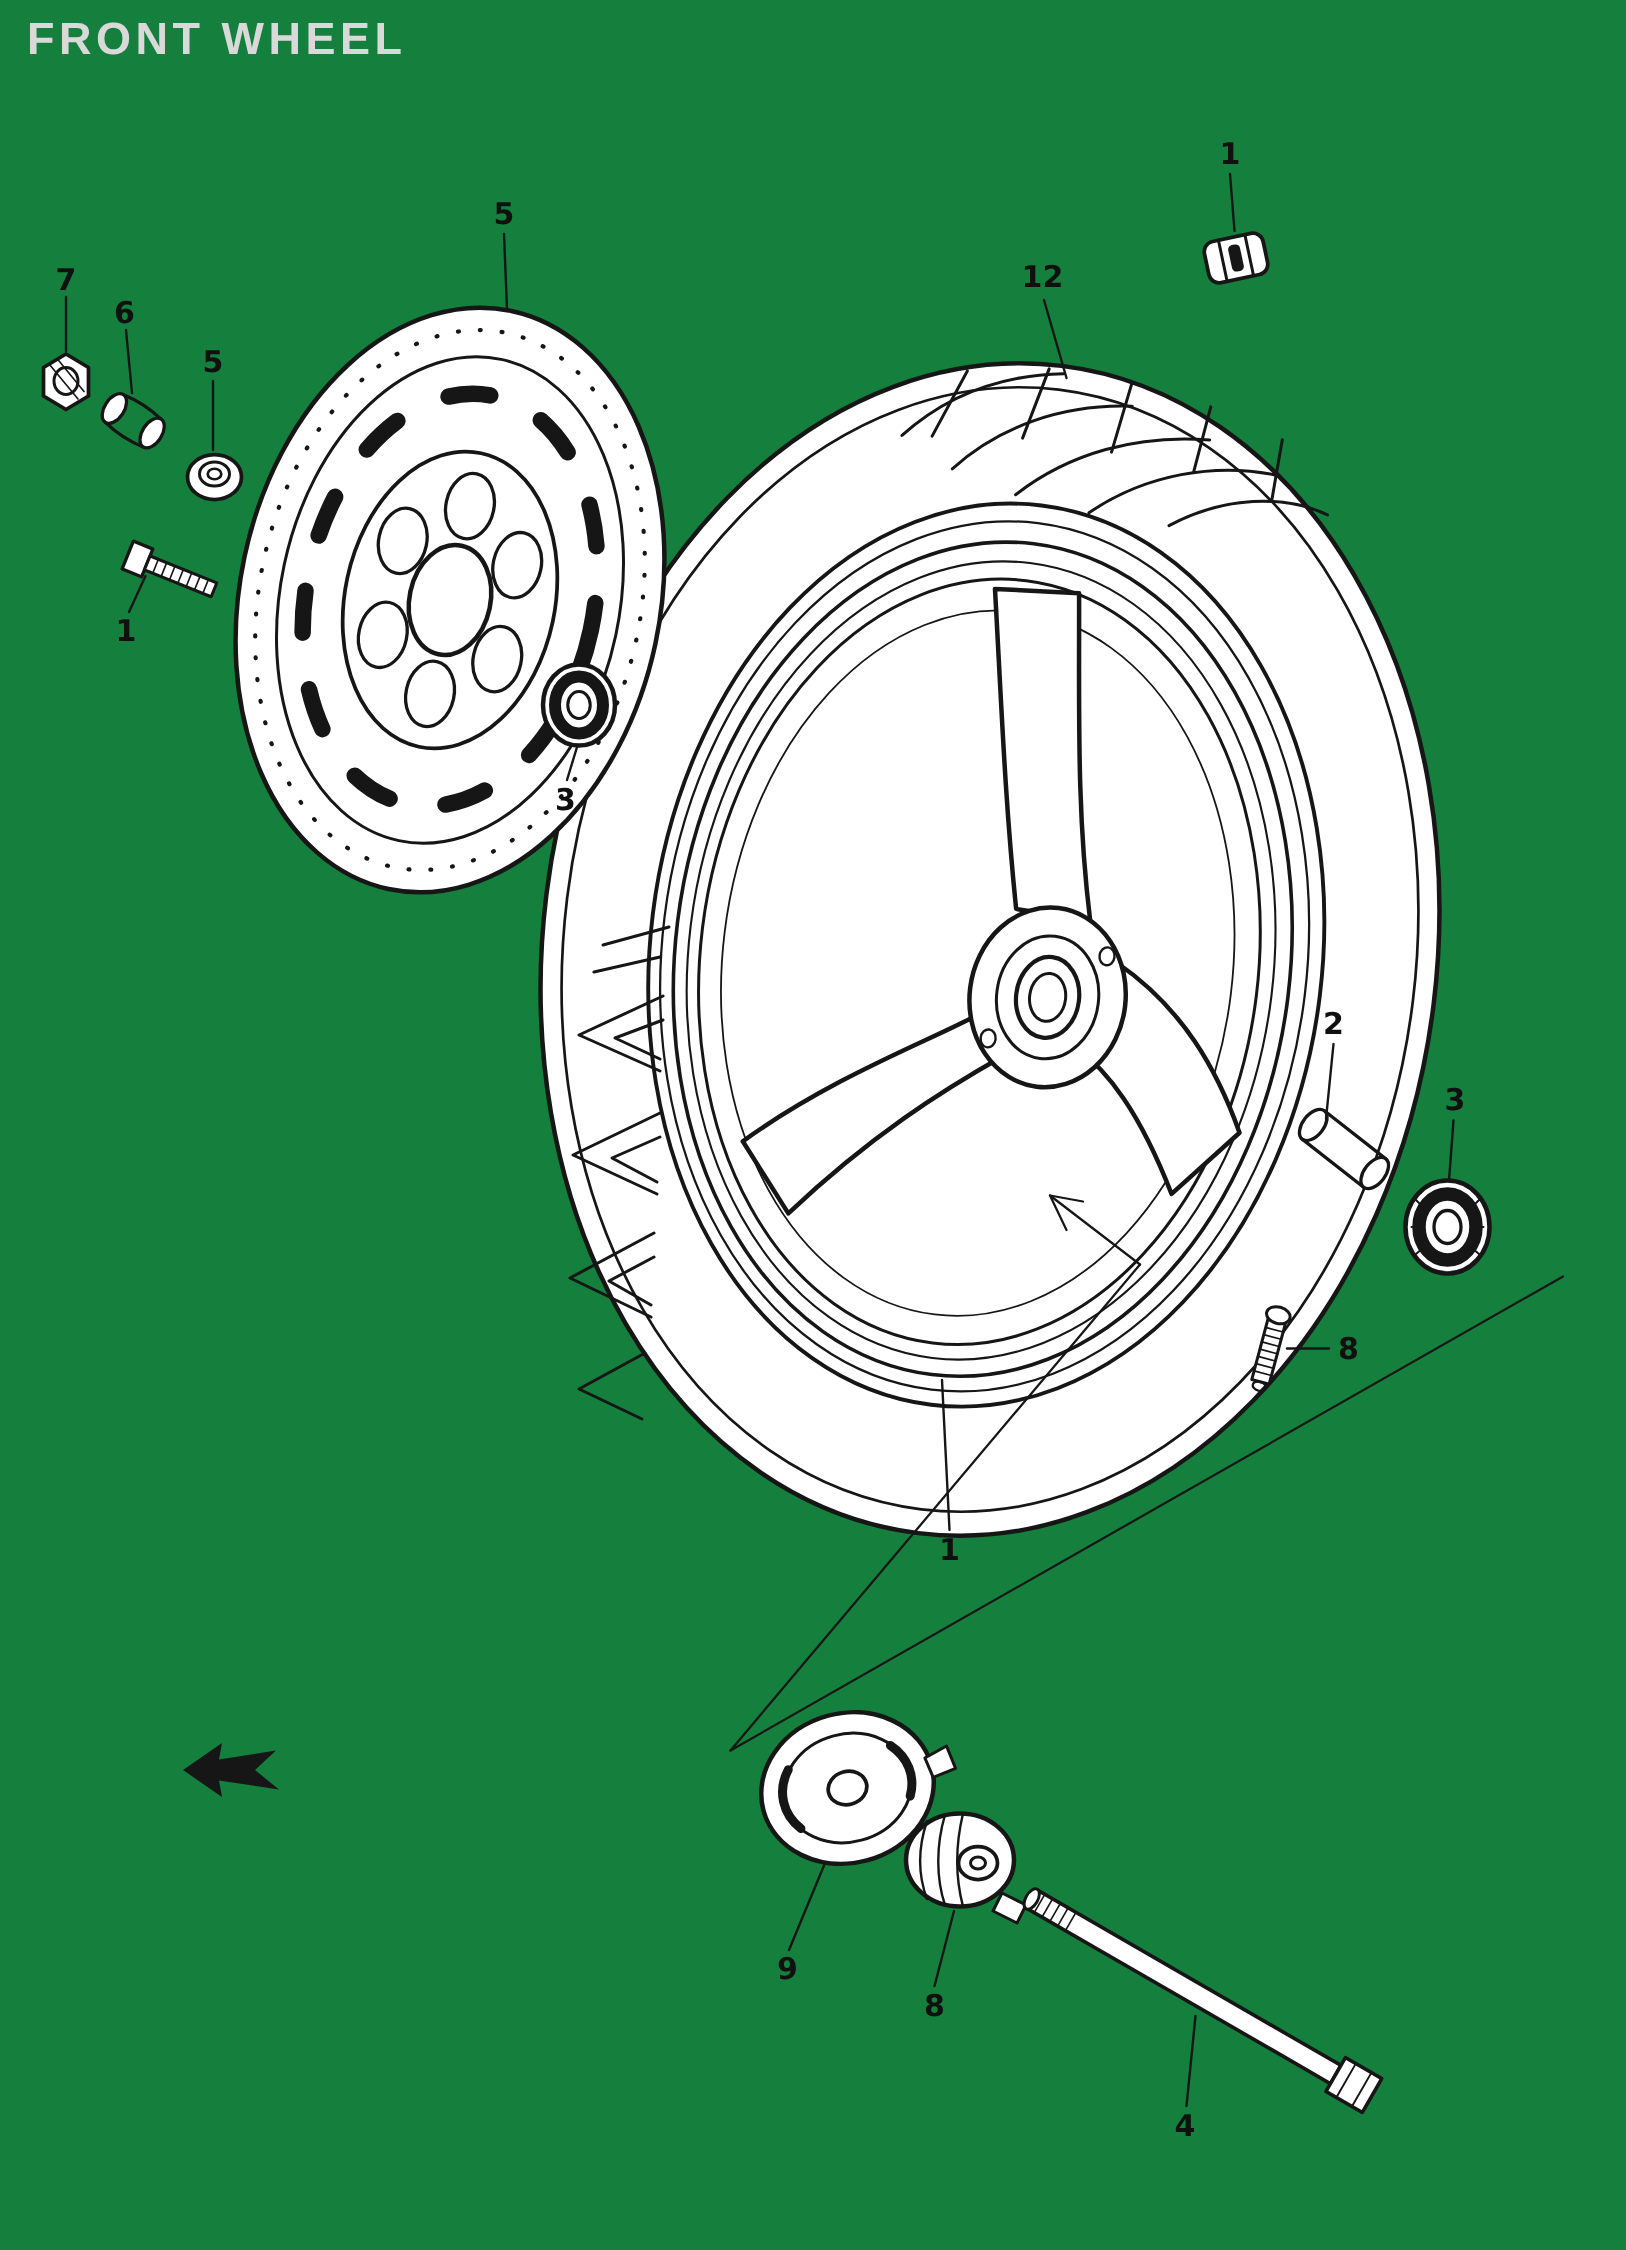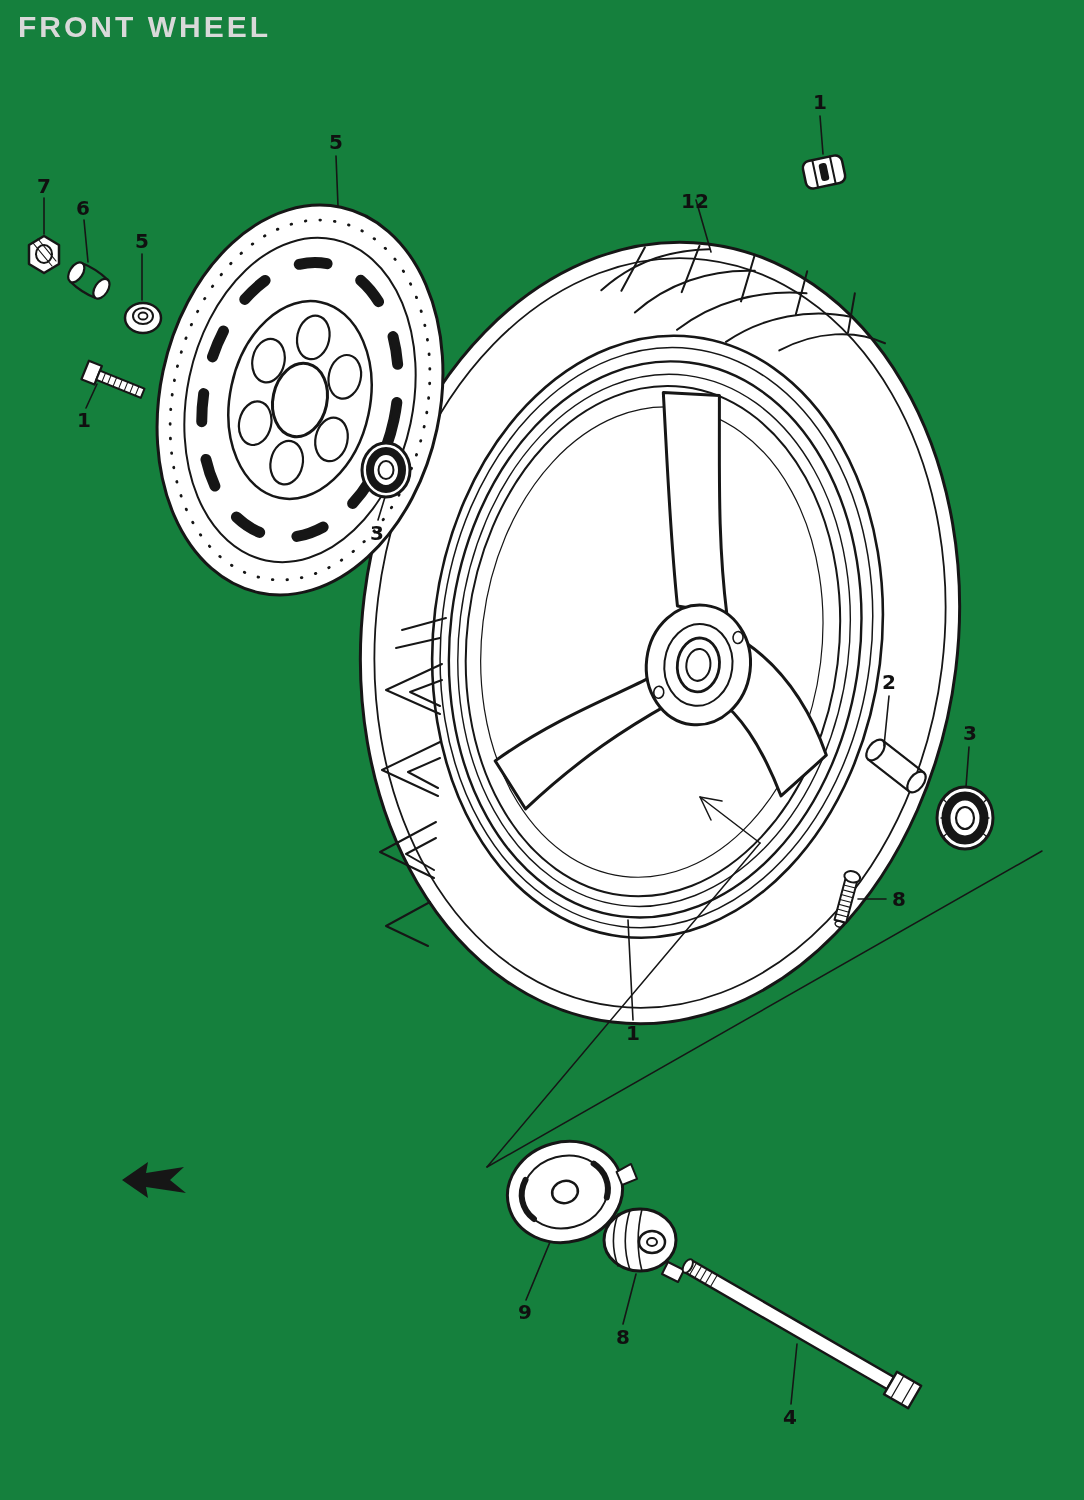--- a/index.html
+++ b/index.html
@@ -198,21 +198,21 @@
   </svg>
 
   <div class="page-title">FRONT WHEEL</div>
 
   <div class="callout" style="left:44px;top:186px">7</div>
   <div class="callout" style="left:83px;top:208px">6</div>
   <div class="callout" style="left:142px;top:241px">5</div>
   <div class="callout" style="left:336px;top:142px">5</div>
   <div class="callout" style="left:84px;top:420px">1</div>
   <div class="callout" style="left:377px;top:533px">3</div>
-  <div class="callout" style="left:695px;top:201px">12</div>
+  <div class="callout" style="left:695px;top:184px">12</div>
   <div class="callout" style="left:820px;top:102px">1</div>
   <div class="callout" style="left:889px;top:682px">2</div>
   <div class="callout" style="left:970px;top:733px">3</div>
   <div class="callout" style="left:899px;top:899px">8</div>
   <div class="callout" style="left:633px;top:1033px">1</div>
   <div class="callout" style="left:525px;top:1312px">9</div>
   <div class="callout" style="left:623px;top:1337px">8</div>
   <div class="callout" style="left:790px;top:1417px">4</div>
 
 </div>

